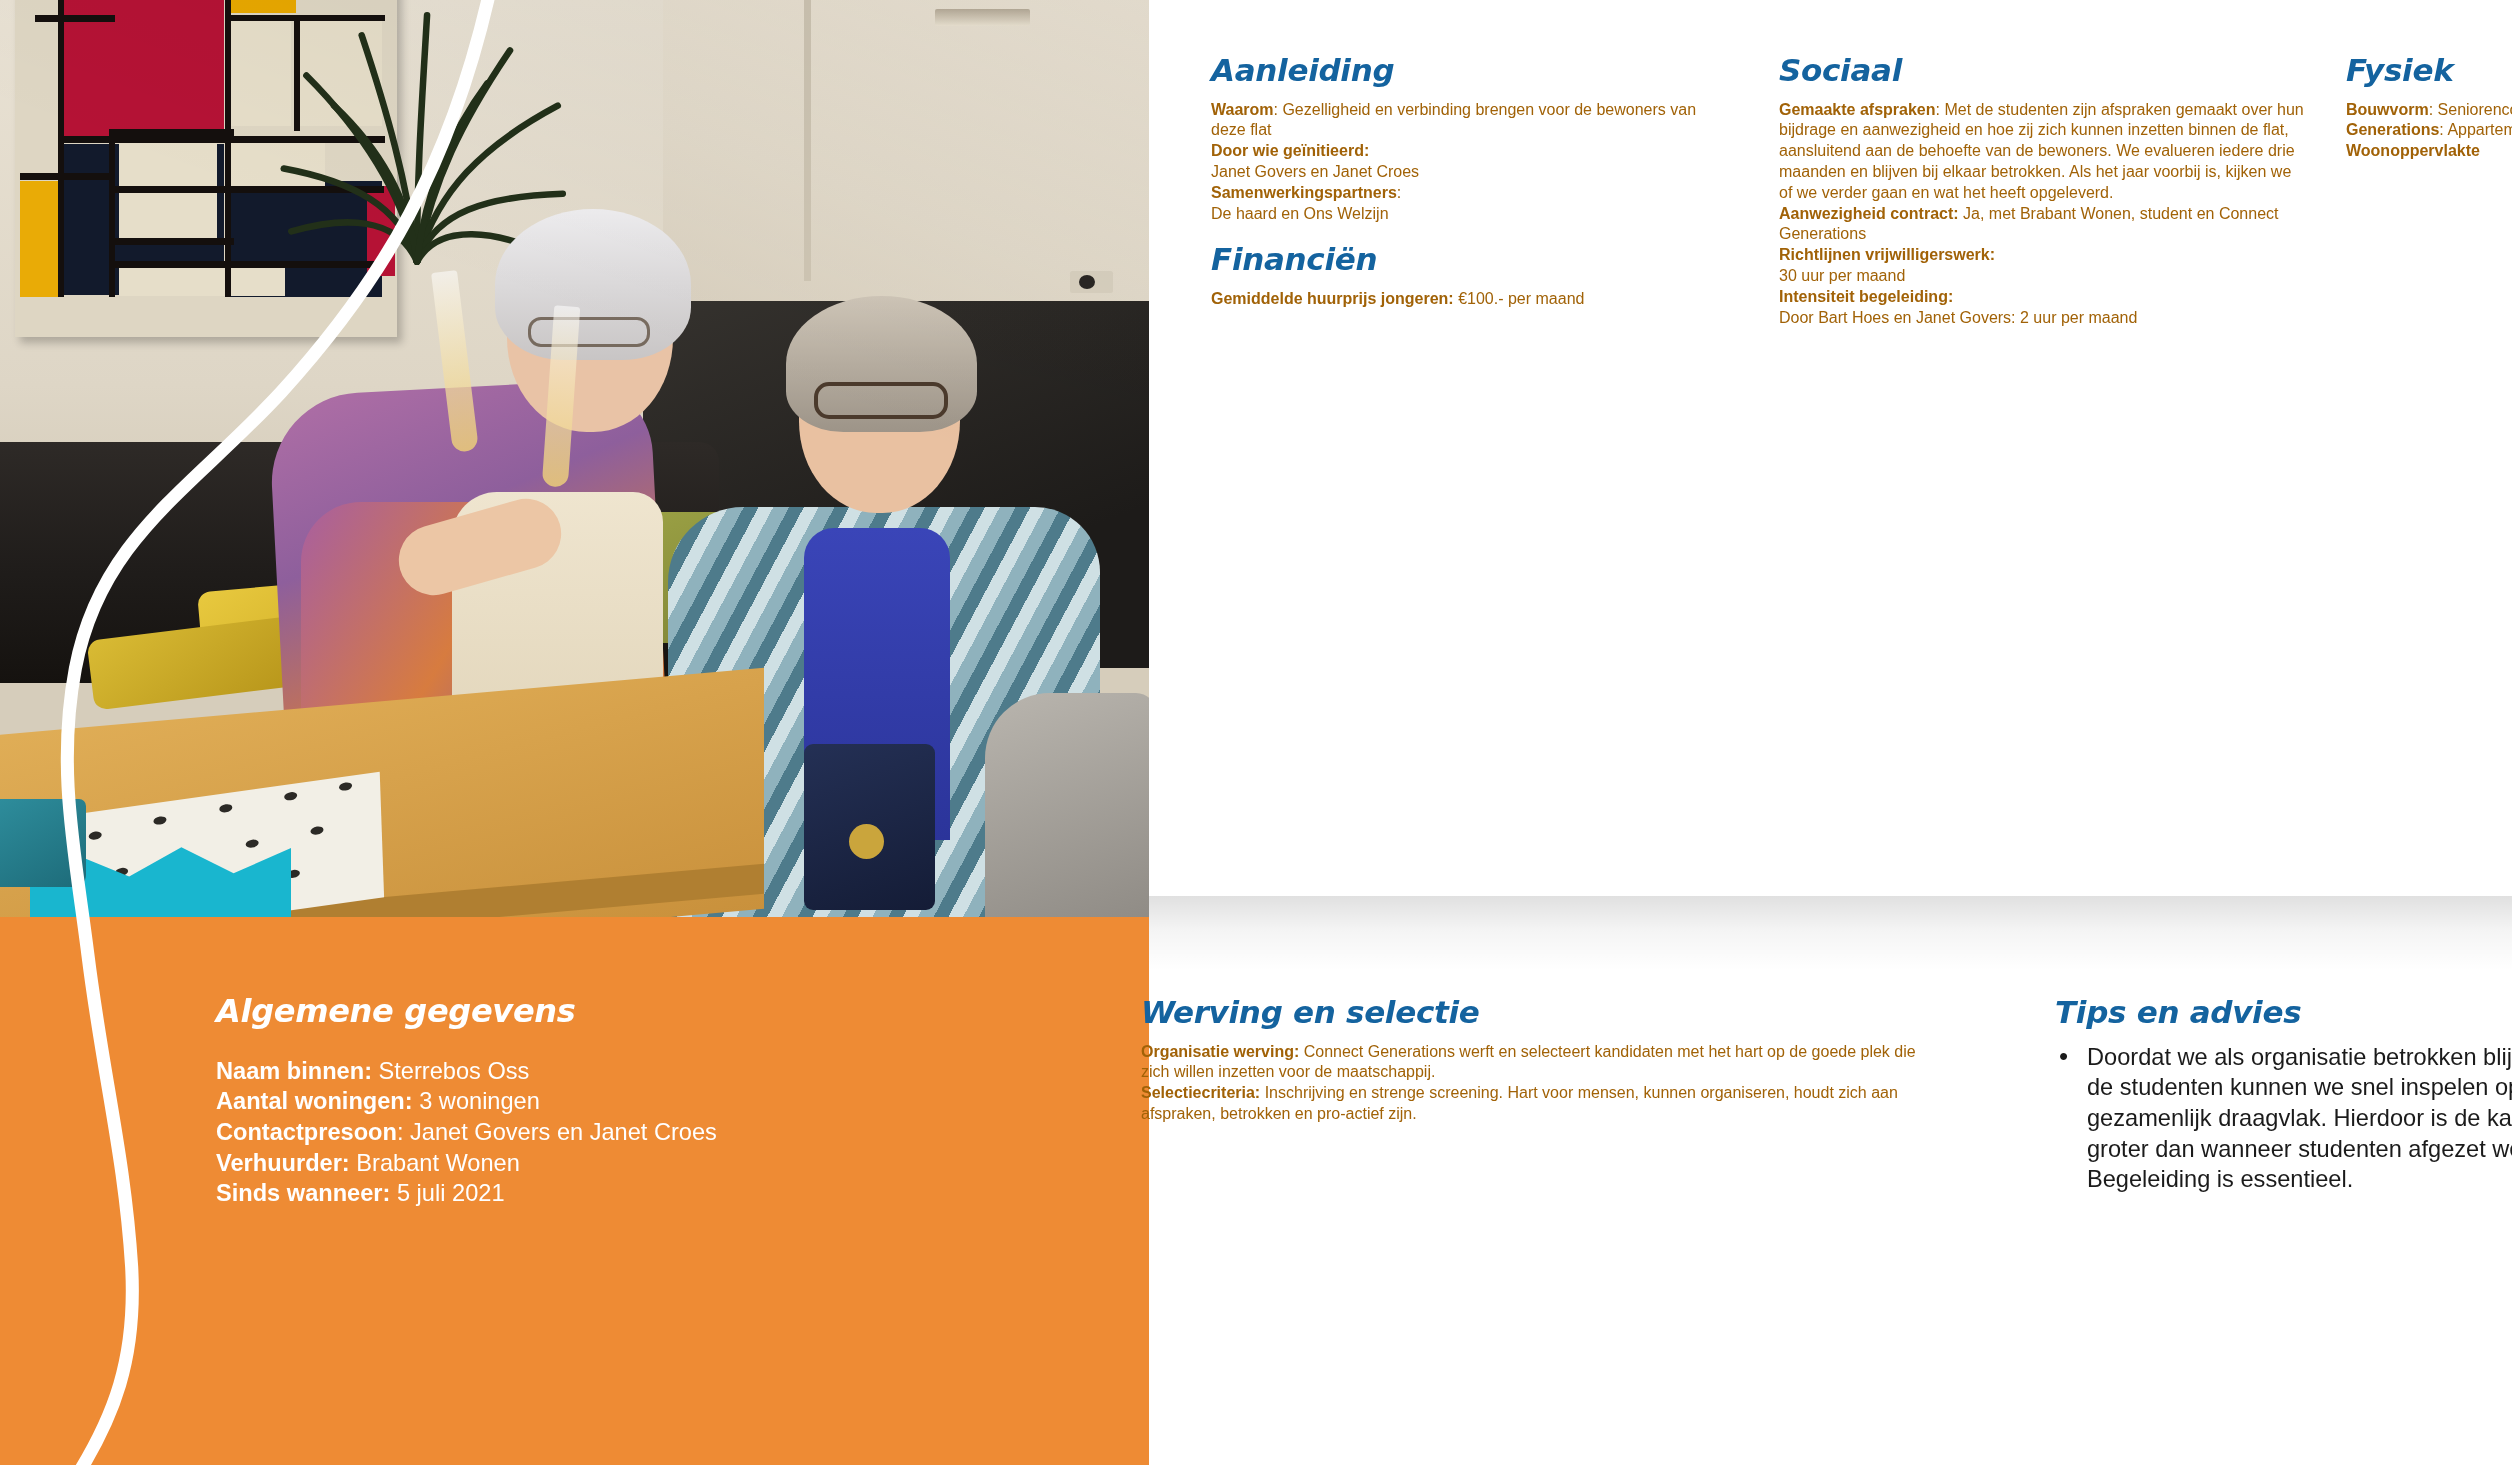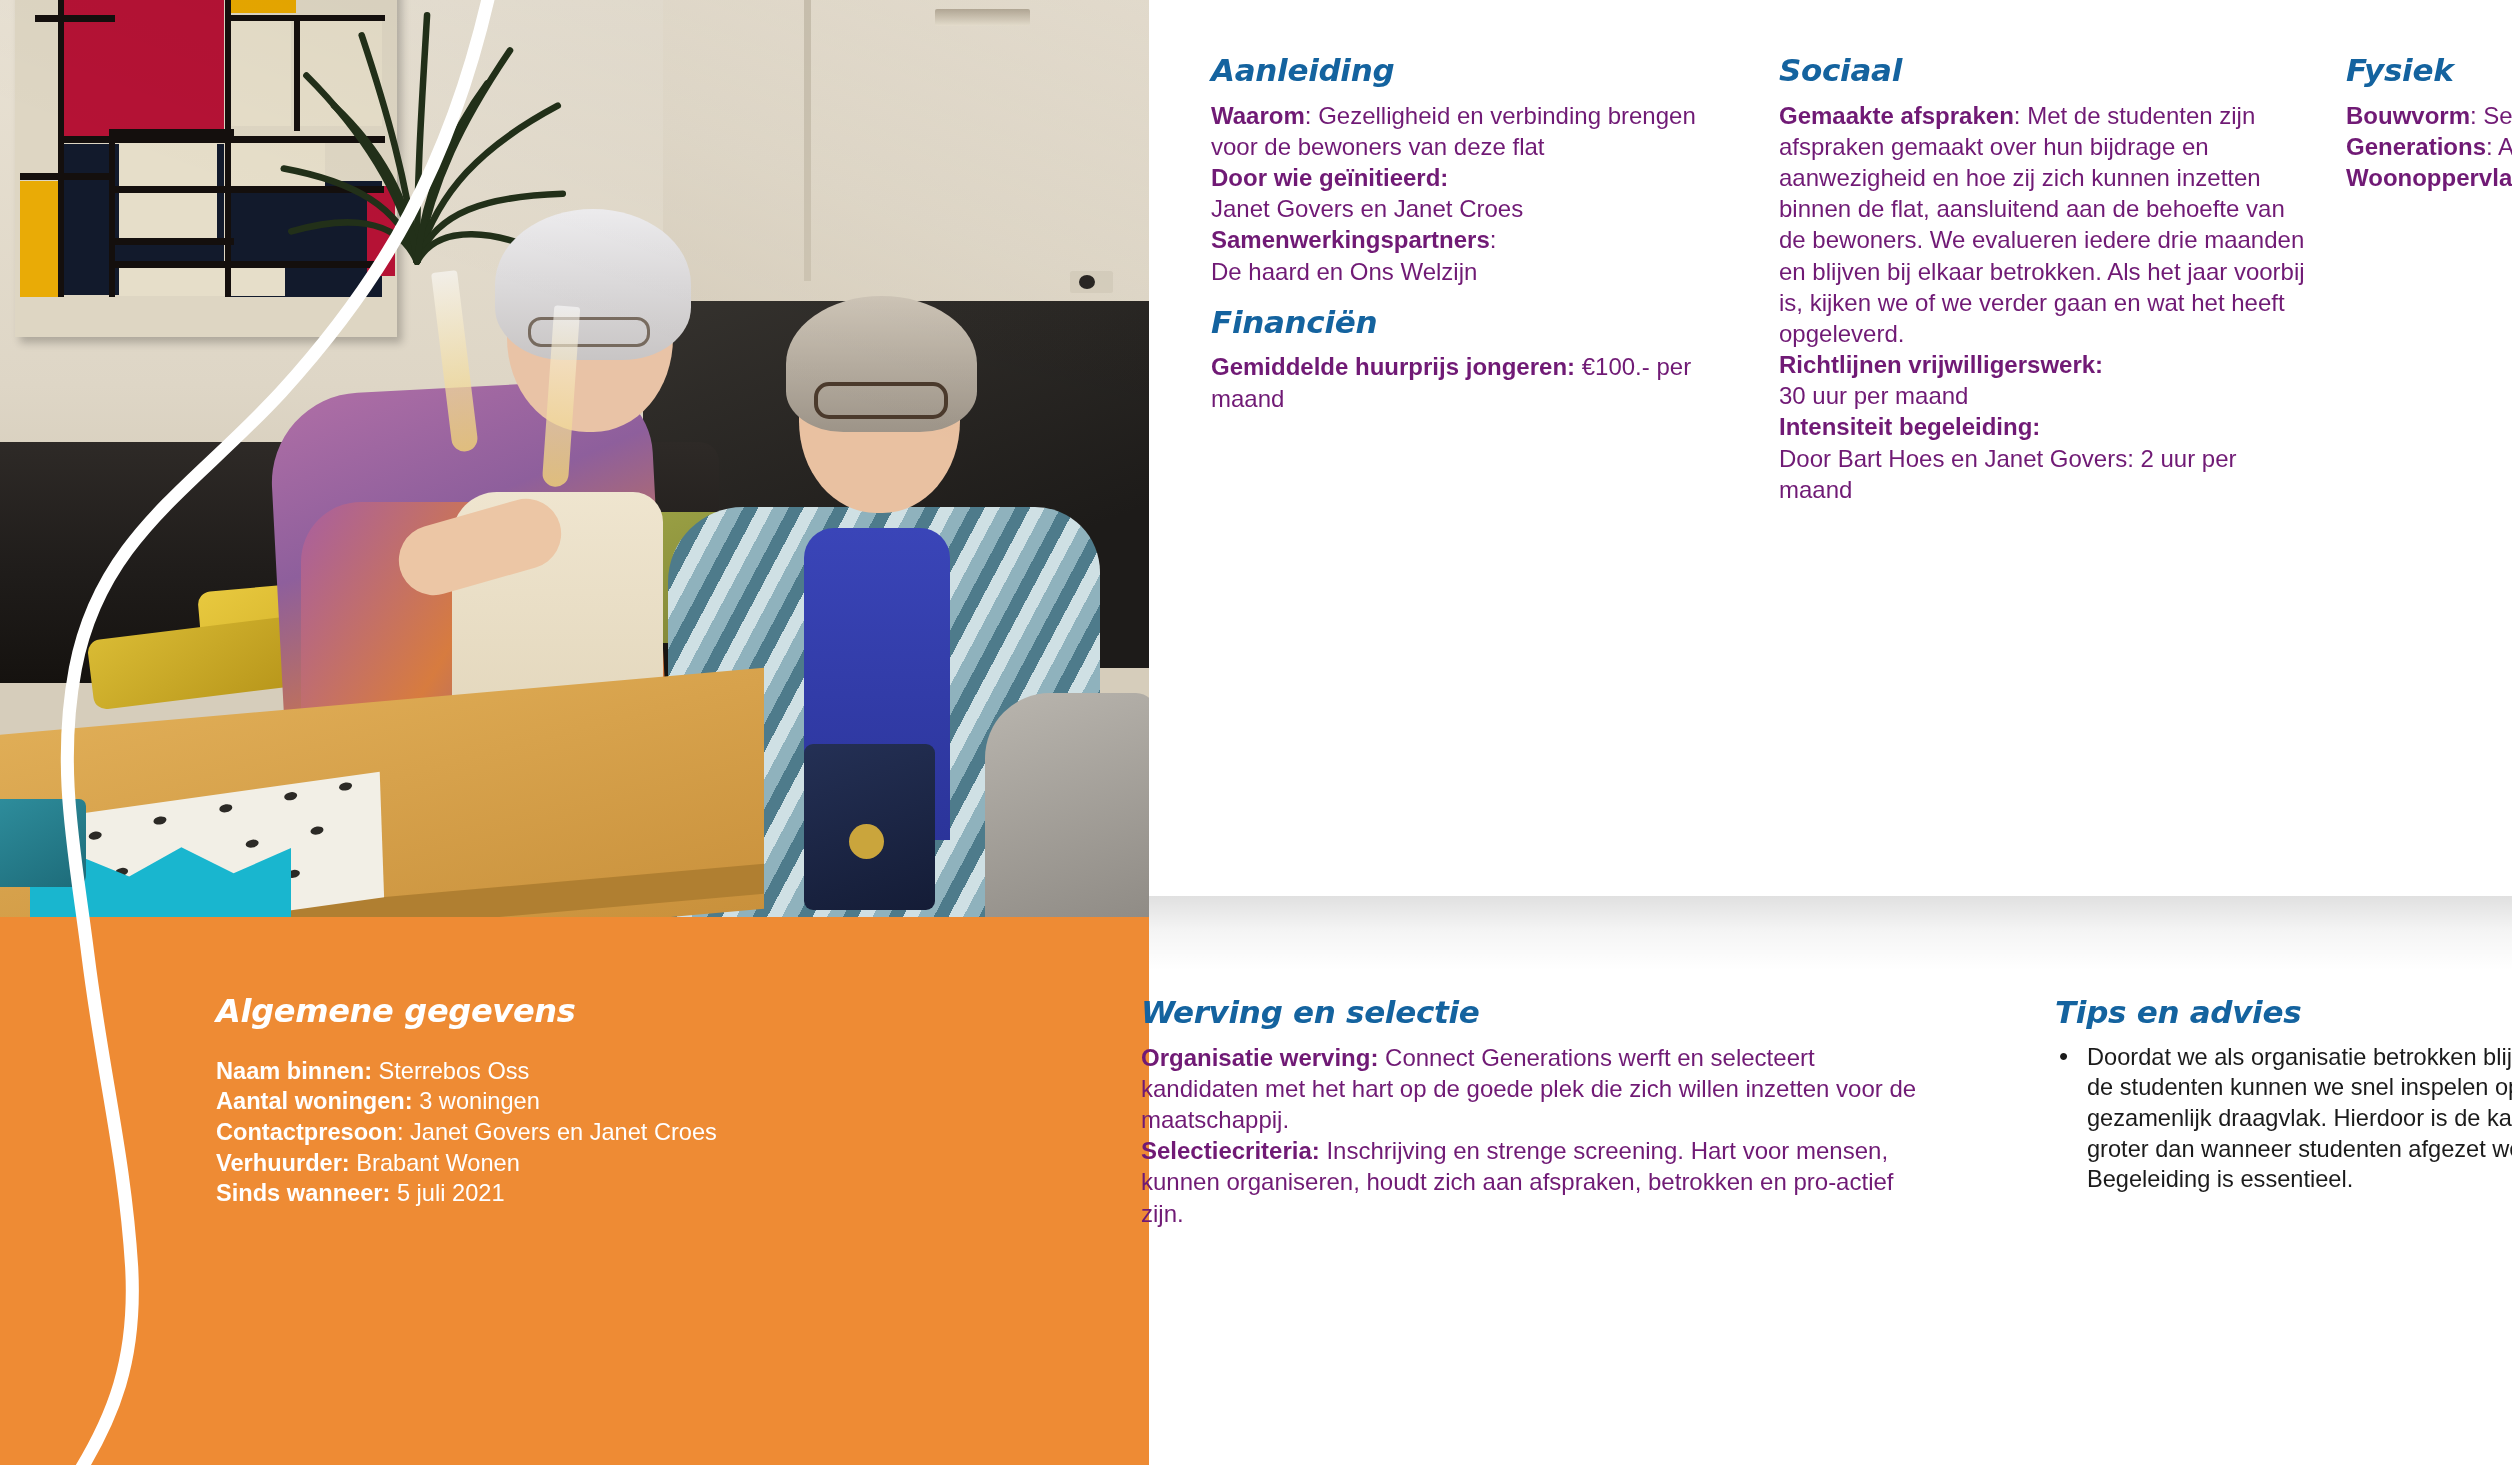--- a/index.html
+++ b/index.html
@@ -248,23 +248,23 @@
     color:#14639f;
     font-weight:bold;
     font-size:31px;
     line-height:1.02;
     letter-spacing:-0.3px;
     margin:0 0 13px 0;
     font-family:"DejaVu Sans", sans-serif;
     font-style:italic;
   }
   .body-text{
-    font-size:24px;
+    font-size:16px;
     line-height:1.30;
-    color:#701a75;
+    color:#a16207;
     font-family:"Liberation Sans", sans-serif;
   }
   .body-text p{margin:0;}
   .body-text b{font-weight:bold;}
   .gap{height:20px;}
 
   
   #col-aanleiding{left:1211px; top:55px; width:512px;}
   #col-sociaal   {left:1779px; top:55px; width:528px;}
   #col-fysiek    {left:2346px; top:55px; width:497px;}
@@ -420,20 +420,21 @@
     <h2 class="sec-title">Financiën</h2>
     <div class="body-text">
       <p><b>Gemiddelde huurprijs jongeren:</b><span> </span><span>€100.- per maand</span></p>
     </div>
   </div>
 
   <div class="col" id="col-sociaal">
     <h2 class="sec-title">Sociaal</h2>
     <div class="body-text">
       <p><b>Gemaakte afspraken</b><span>: </span><span>Met de studenten zijn afspraken gemaakt over hun bijdrage en aanwezigheid en hoe zij zich kunnen inzetten binnen de flat, aansluitend aan de behoefte van de bewoners. We evalueren iedere drie maanden en blijven bij elkaar betrokken. Als het jaar voorbij is, kijken we of we verder gaan en wat het heeft opgeleverd.</span></p>
+      <p><b>Aanwezigheid contract:</b><span> </span><span>Ja, met Brabant Wonen, student en Connect Generations</span></p>
       <p><b>Richtlijnen vrijwilligerswerk:</b><br><span>30 uur per maand</span></p>
       <p><b>Intensiteit begeleiding:</b><br><span>Door Bart Hoes en Janet Govers: 2 uur per maand</span></p>
     </div>
   </div>
 
   <div class="col" id="col-fysiek">
     <h2 class="sec-title">Fysiek</h2>
     <div class="body-text">
       <p><b>Bouwvorm</b><span>: </span><span>Seniorencomplex/serviceflat</span></p>
       <p><b>Generations</b><span>: </span><span>Appartement</span></p>

